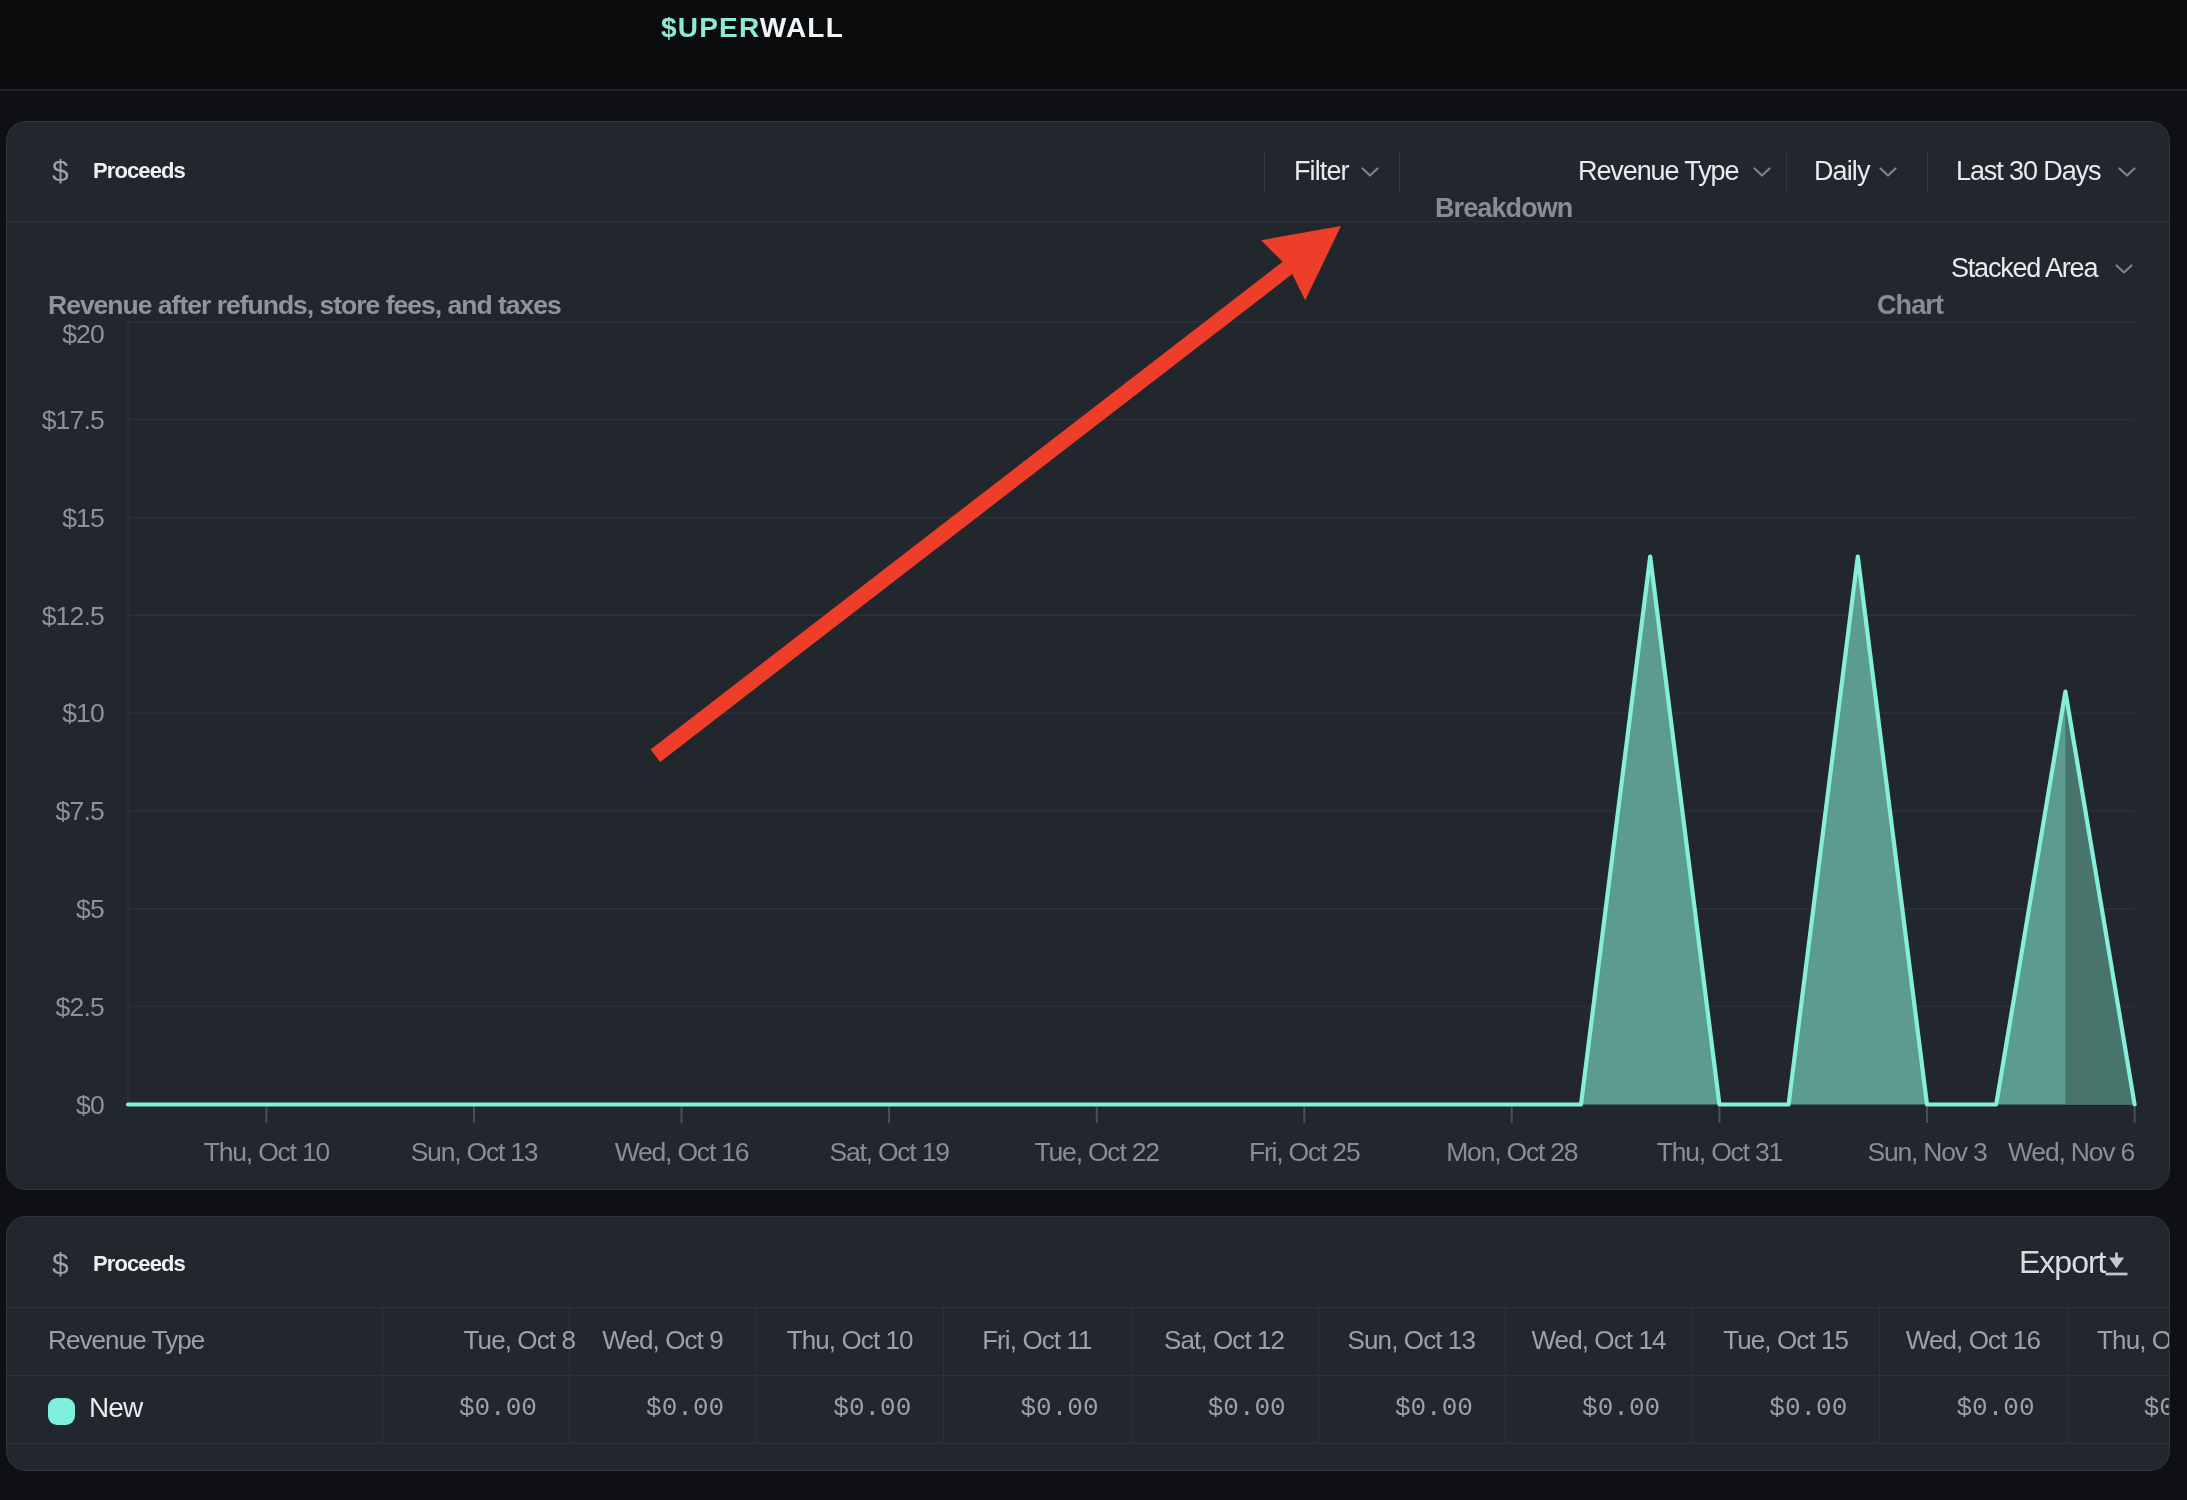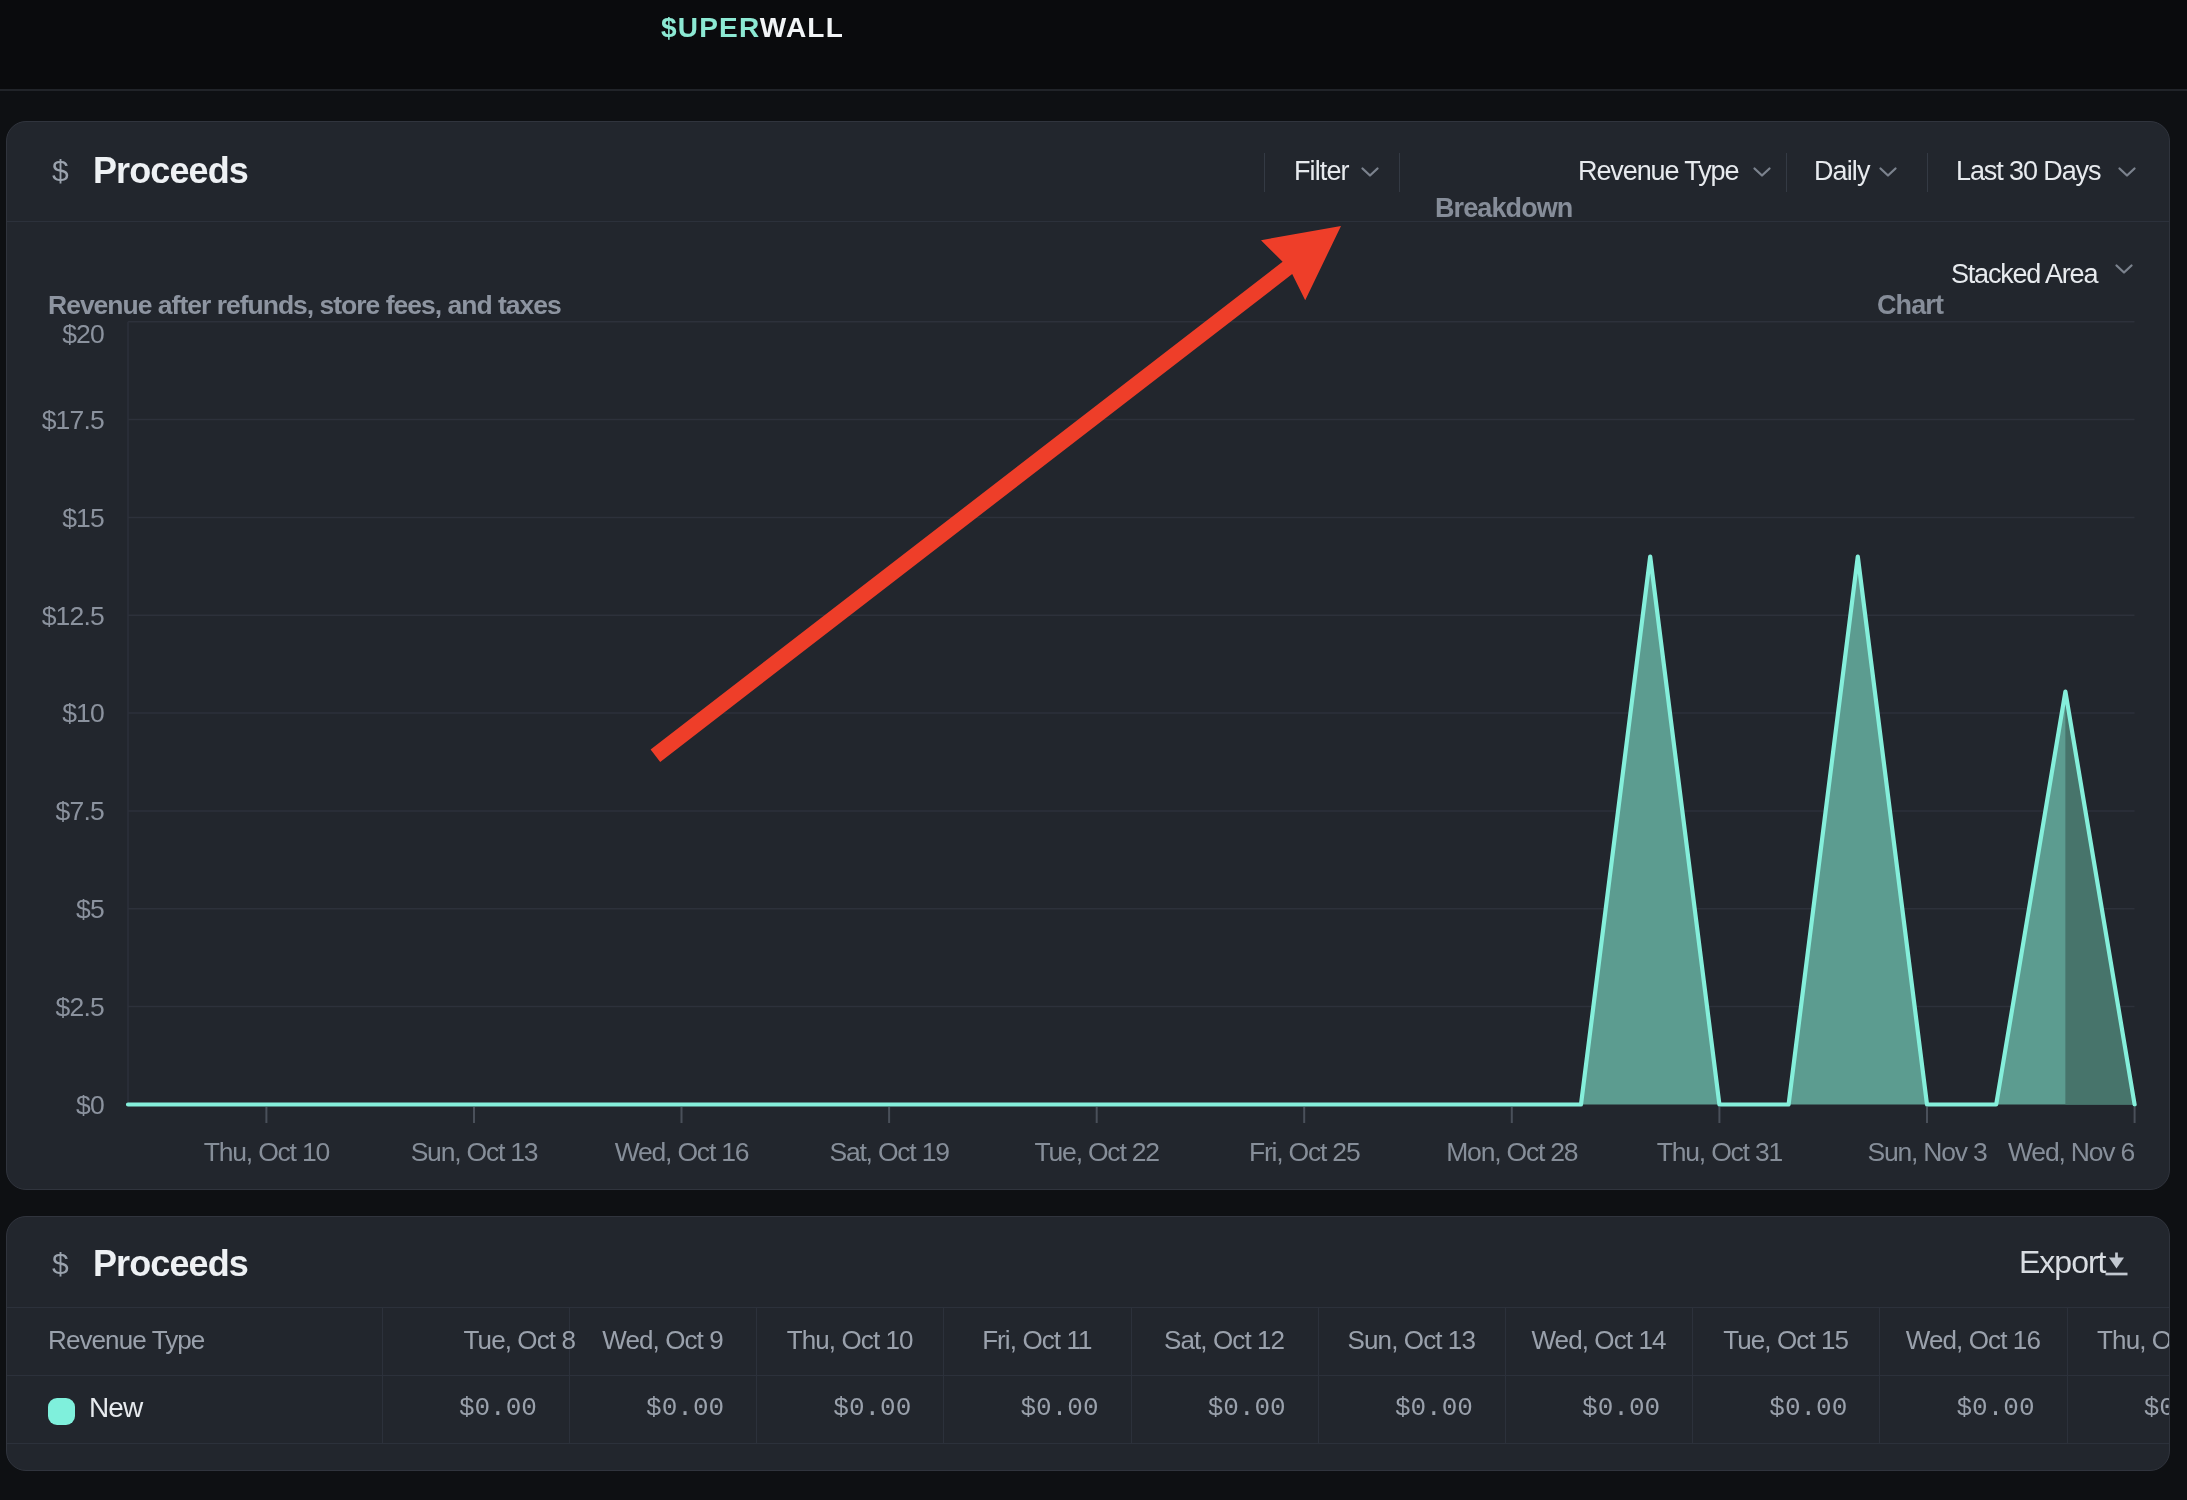--- a/index.html
+++ b/index.html
@@ -6,21 +6,21 @@
   html,body { width:2187px; height:1500px; background:#0e1013; overflow:hidden;
     font-family:"Liberation Sans", sans-serif; }
   #topbar { position:absolute; left:0; top:0; width:2187px; height:91px; background:#0a0b0d; border-bottom:2px solid #212429; }
   #logo { position:absolute; left:661px; top:12px; font-size:28px; font-weight:700;
     letter-spacing:1.2px; color:#f2f5f7;text-align:right; }
   #logo .t { color:#8ce9d3; }
   .card { position:absolute; left:6px; width:2164px; background:#22262d;
     border:1px solid #30343d; border-radius:20px; overflow:hidden; }
   #card1 { top:121px; height:1069px; }
   #card2 { top:1216px; height:255px; }
-  .ctitle { position:absolute; font-size:36px; font-weight:700; color:#eef1f4; letter-spacing:-0.9px; }
+  .ctitle { position:absolute; font-size:22px; font-weight:700; color:#eef1f4; letter-spacing:-0.9px; }
   .dollar { position:absolute; font-size:30px; font-weight:400; color:#9aa2ad; }
   .hdiv { position:absolute; height:1px; background:#2c313b; }
   .vdiv { position:absolute; width:1px; background:#343a44; }
   .wtxt { position:absolute; font-size:27px; font-weight:400; color:#e7eaee; white-space:nowrap; letter-spacing:-0.9px; }
   .gtxt { position:absolute; font-size:27px; font-weight:600; color:#868d99; white-space:nowrap; letter-spacing:-0.9px;margin-top:37px; }
   .chev { position:absolute; }
   #chartsvg { position:absolute; left:0; top:0; }
   .th { position:absolute; font-size:26px; font-weight:500; color:#9aa1ac; white-space:nowrap; letter-spacing:-0.9px; }
   .val { position:absolute; font-family:"Liberation Mono", monospace; font-size:26px;
     color:#99a0ab; white-space:nowrap; }
@@ -54,21 +54,21 @@
   <div class="vdiv" style="left:1920px; top:31px; height:39px;"></div>
   <div class="wtxt" style="left:1949px; top:50px; transform:translateY(-52%); letter-spacing:-1.1px;">Last 30 Days</div>
   <svg class="chev" style="left:2110px; top:44px;" width="20" height="12" viewBox="0 0 20 12">
       <path d="M2.5 2.5 L10 9.5 L17.5 2.5" stroke="#7b828d" stroke-width="2.3" fill="none" stroke-linecap="round" stroke-linejoin="round"></path>
     </svg>
 
   <div class="hdiv" style="left:0; top:99px; width:2164px;"></div>
 
   <div class="gtxt" style="left:41px; top:147px; transform:translateY(-52%); font-size:26.5px; letter-spacing:-1px; color:#8d94a0;">Revenue after refunds, store fees, and taxes</div>
   <div class="gtxt" style="left:1870px; top:147px; transform:translateY(-52%); font-size:27px;">Chart</div>
-  <div class="wtxt" style="left:1944px; top:147px; transform:translateY(-52%); font-size:27px; letter-spacing:-1.2px;margin-top:6px;">Stacked Area</div>
+  <div class="wtxt" style="left:1944px; top:147px; transform:translateY(-52%); font-size:27px; letter-spacing:-1.2px;">Stacked Area</div>
   <svg class="chev" style="left:2107px; top:141px;" width="20" height="12" viewBox="0 0 20 12">
       <path d="M2.5 2.5 L10 9.5 L17.5 2.5" stroke="#7b828d" stroke-width="2.3" fill="none" stroke-linecap="round" stroke-linejoin="round"></path>
     </svg>
 
   <svg id="chartsvg" width="2164" height="1069" viewBox="0 0 2164 1069">
 
     <g stroke="#2d313b" stroke-width="1.5">
       <line x1="121" y1="199.7" x2="2127.5" y2="199.7"></line>
       <line x1="121" y1="297.5" x2="2127.5" y2="297.5"></line>
       <line x1="121" y1="395.4" x2="2127.5" y2="395.4"></line>

